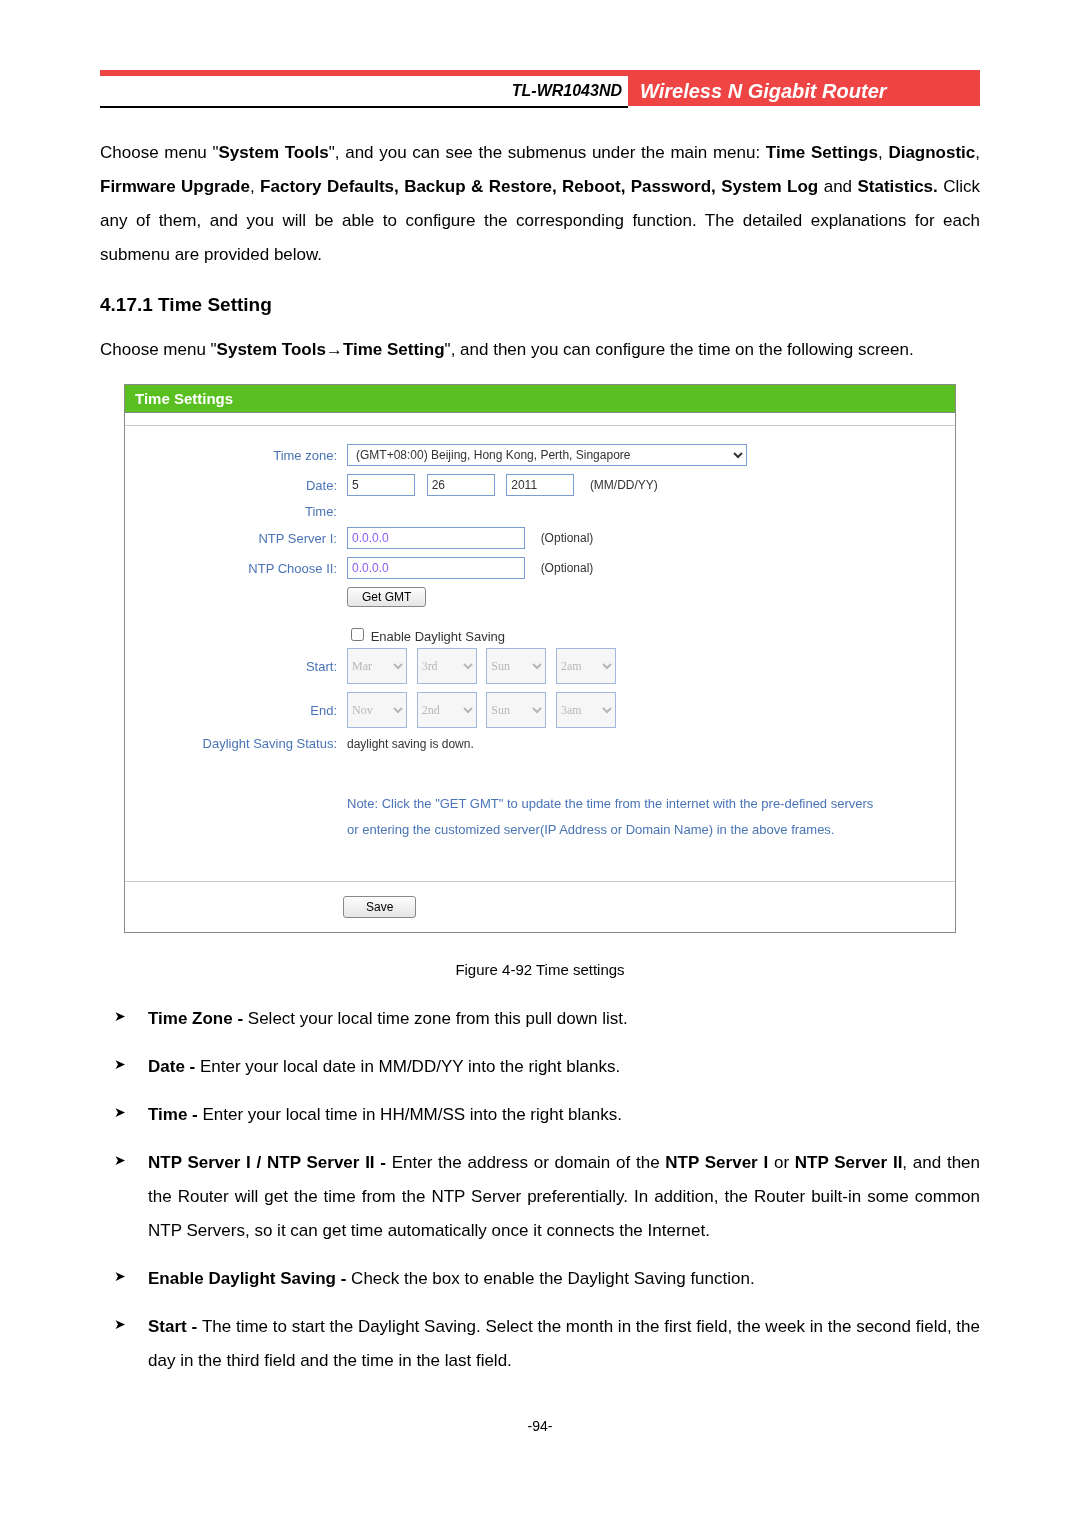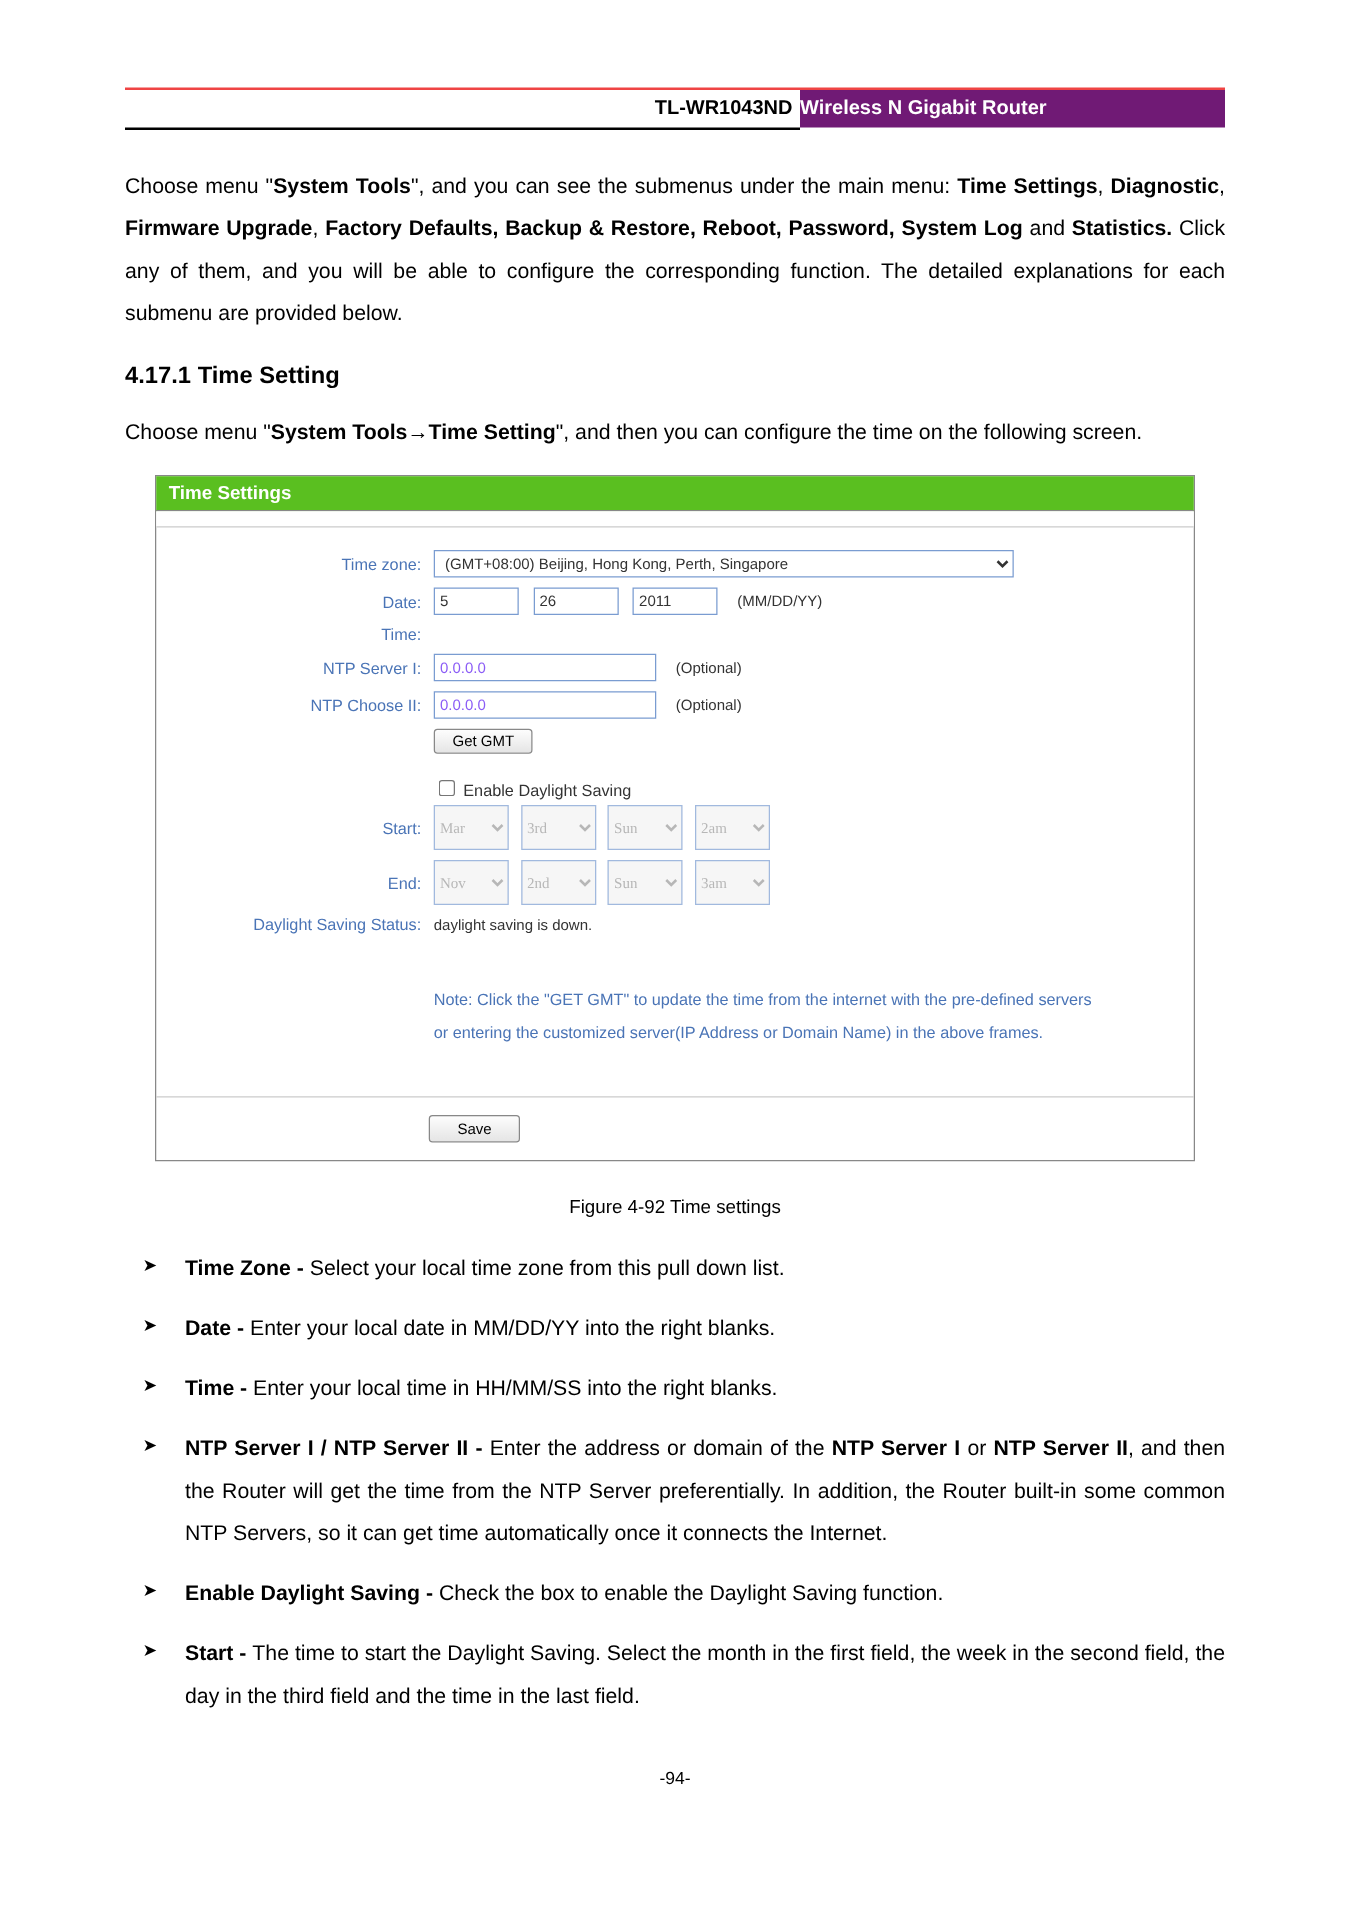--- a/index.html
+++ b/index.html
@@ -11,41 +11,43 @@
   .page {
     width: 1080px;
     min-height: 1527px;
     padding: 70px 100px 40px 100px;
     box-sizing: border-box;
     position: relative;
   }
   .header-bar {
     display: flex;
     margin-bottom: 28px;
-    border-top: 2px solid #ef4444;
+    border-top: 6px solid #ef4444;
+    font-style: italic;
   }
   .header-left {
     flex: 1;
     height: 30px;
     background: #fff;
     border-bottom: 2px solid #000;
     text-align: right;
     font-weight: bold;
     font-size: 16px;
     line-height: 30px;
     padding-right: 6px;
   }
   .header-right {
     width: 340px;
     height: 30px;
-    background: #701a75;
+    background: #ef4444;
     color: #fff;
     font-weight: bold;
-    font-size: 16px;
+    font-size: 20px;
     line-height: 30px;
+    padding-left: 12px;
   }
   .body-text {
     font-size: 17px;
     line-height: 2.0;
     text-align: justify;
   }
   .section-heading {
     font-size: 19px;
     font-weight: bold;
     margin-top: 22px;
@@ -86,21 +88,21 @@
     width: 208px;
     text-align: right;
     color: #4a74b6;
     font-weight: normal;
     font-size: 13px;
     padding-right: 10px;
     box-sizing: border-box;
   }
   .value { flex: 1; }
   select.wide {
-    width: 464px;
+    width: 400px;
     height: 22px;
     border: 1px solid #7a9cd1;
     background: #fff;
     font-size: 12px;
     color: #333;
     padding-left: 4px;
   }
   .txt {
     width: 60px;
     height: 18px;

